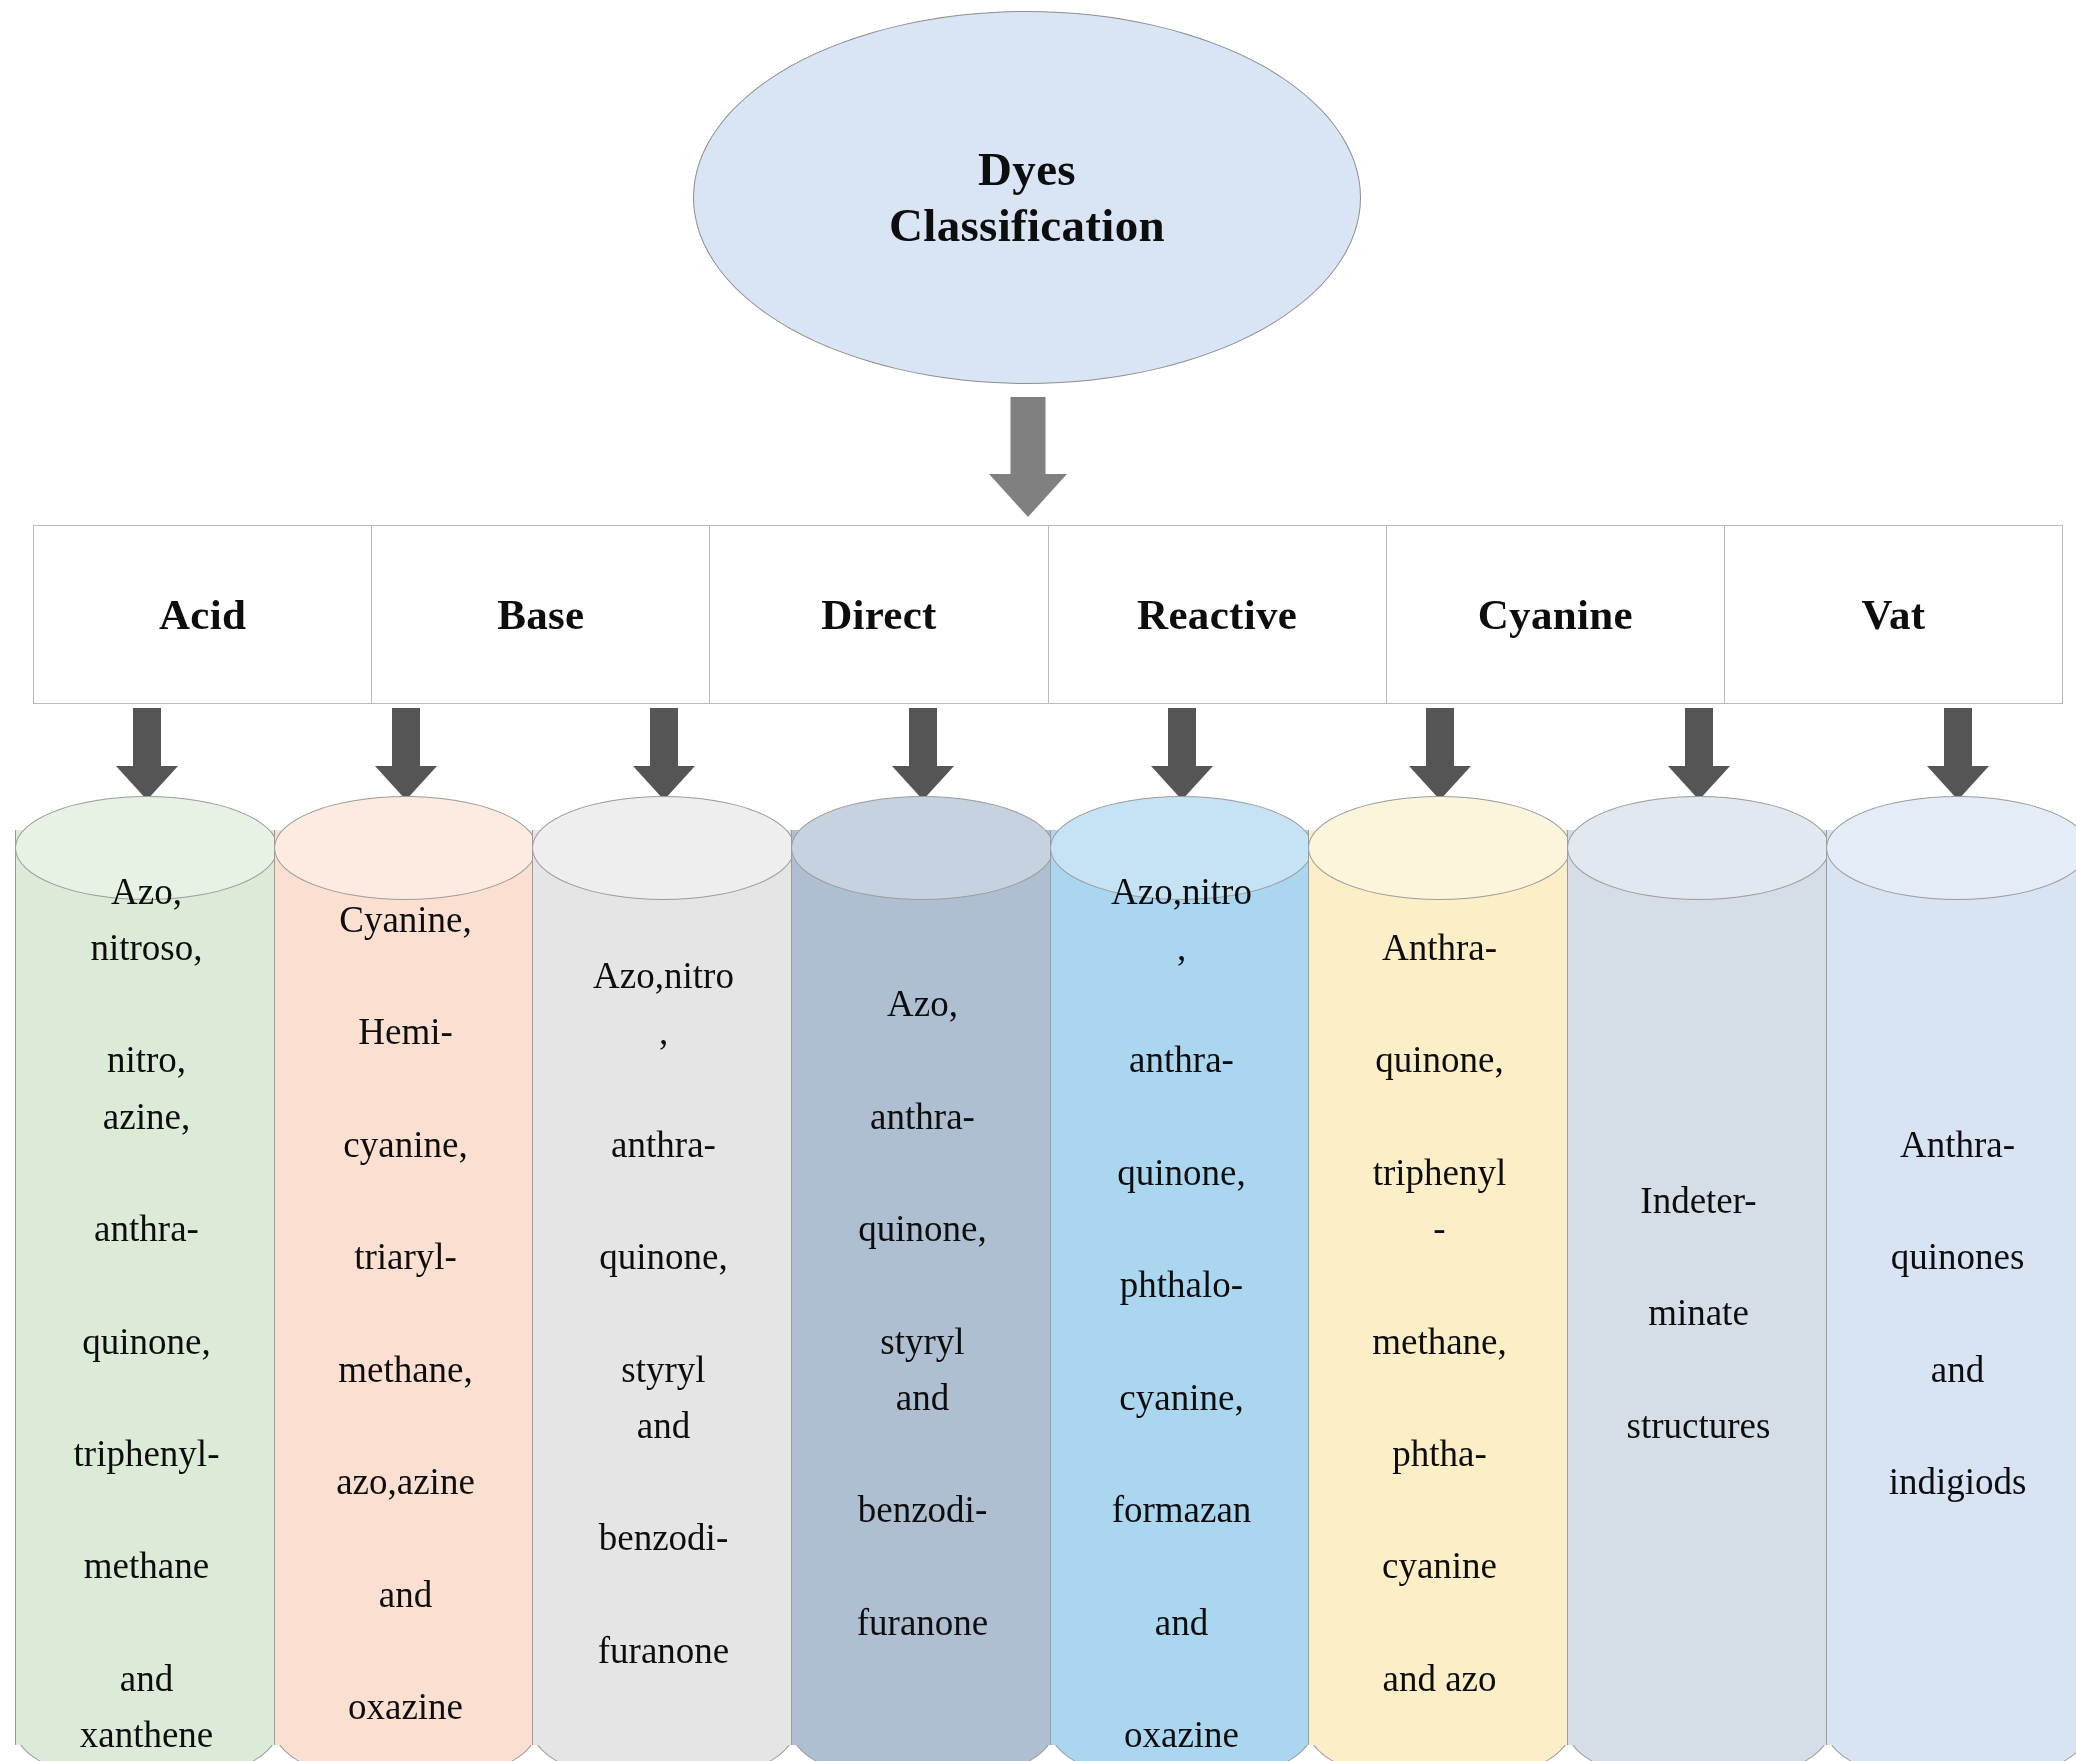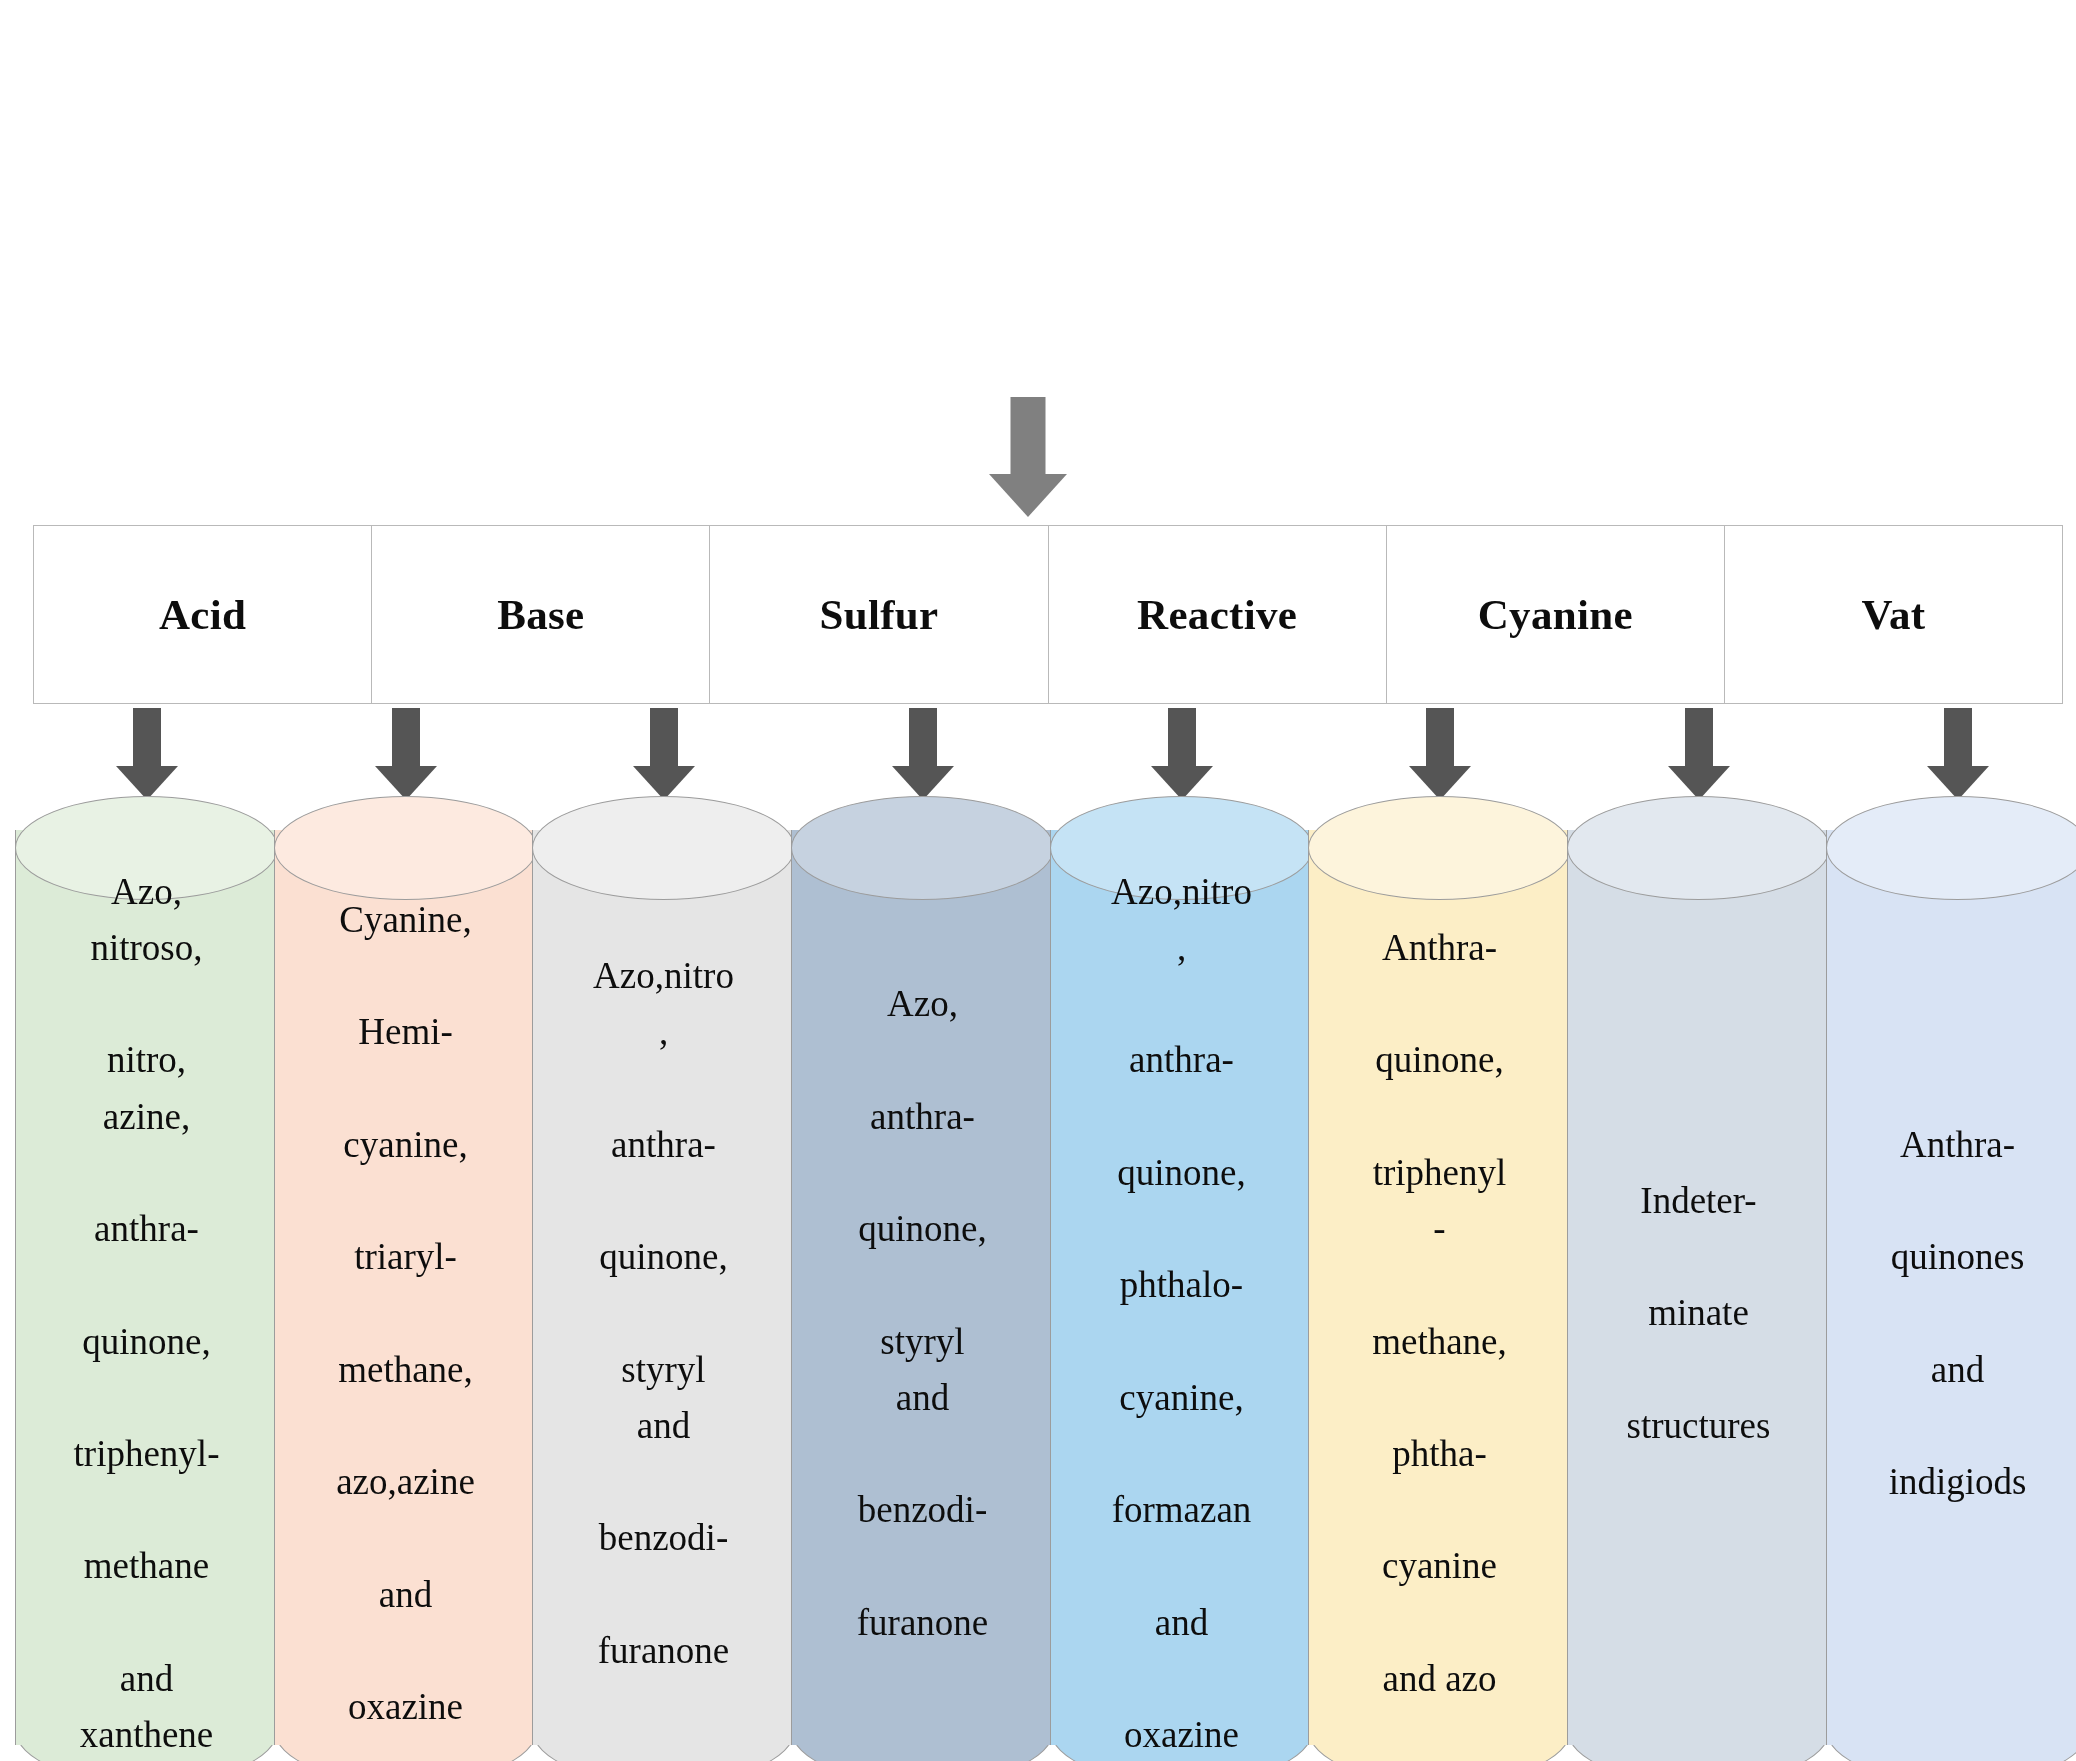--- a/index.html
+++ b/index.html
@@ -117,35 +117,39 @@
     white-space:pre-line;
     padding:0 3.6px;
     box-sizing:border-box;
   }
 </style>
 </head>
 <body>
 
 <div id="stage">
 
+  <div class="root-ellipse">
+    <div class="root-label">Dyes
+Classification</div>
+  </div>
 
   <div class="arrow arrow-main">
     <div class="shaft"></div>
     <div class="head"></div>
   </div>
 
   <div class="header-row" id="header-row">
       <div class="header-cell">
         <span>Acid</span>
       </div>
       <div class="header-cell">
         <span>Base</span>
       </div>
       <div class="header-cell">
-        <span>Sulfur</span>
+        <span>Direct</span>
       </div>
       <div class="header-cell">
         <span>Reactive</span>
       </div>
       <div class="header-cell">
         <span>Cyanine</span>
       </div>
       <div class="header-cell">
         <span>Vat</span>
       </div>

